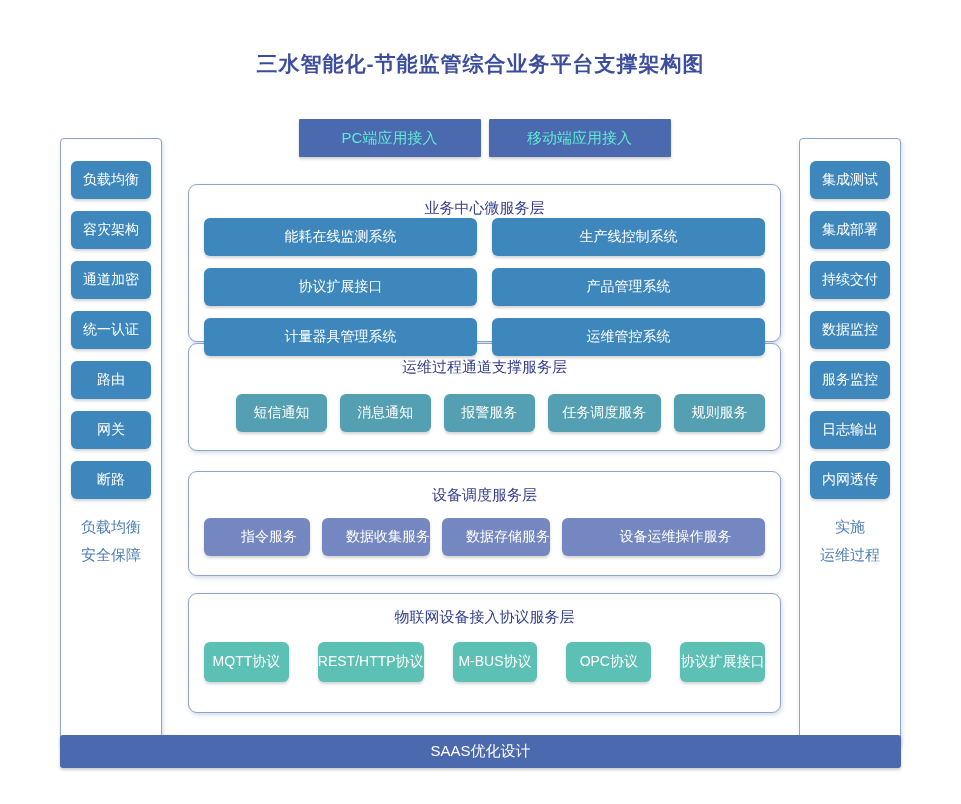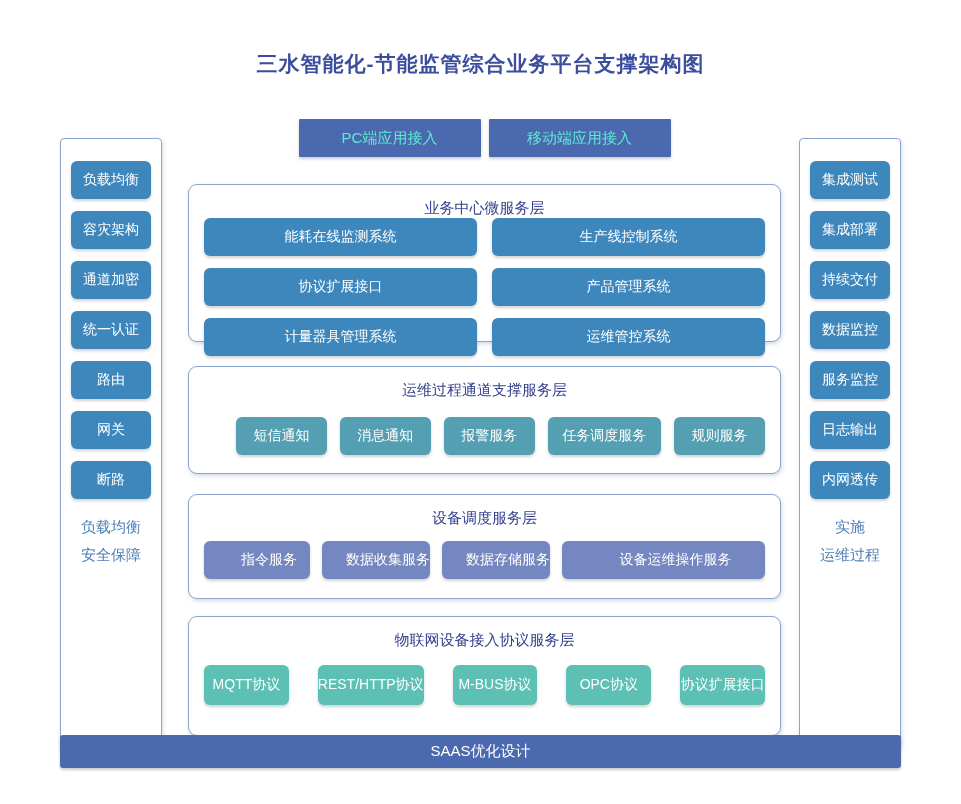--- a/index.html
+++ b/index.html
@@ -53,21 +53,21 @@
   }
   .pill {
     border-radius:6px; color:#fff; font-size:14px; height:38px;
     display:flex; align-items:center; justify-content:center;
     box-shadow:0 2px 3px rgba(0,0,0,0.18); white-space:nowrap;
   }
   .layer-0 { margin-top:27px; height:158px; }
   .layer-0 .layer-grid { display:grid; grid-template-columns:repeat(2,1fr); gap:12px 15px; }
   .layer-0 .pill { background:var(--layer0-color); }
 
-  .layer-1 { margin-top:24px; height:108px; }
+  .layer-1 { margin-top:1px; height:108px; }
   .layer-1 .layer-grid { display:flex; gap:13px; margin-top:17px;padding-left:32px; }
   .layer-1 .pill { flex:1; background:var(--layer1-color); }
   .layer-1 .pill:nth-child(4) { flex:1.25; }
 
   .layer-2 { margin-top:20px; height:105px; }
   .layer-2 .layer-grid { display:flex; gap:12px; margin-top:13px; }
   .layer-2 .pill { flex:1; background:var(--layer2-color);padding-left:24px; }
   .layer-2 .pill:nth-child(4) { flex:2.18; }
 
   .layer-3 { margin-top:17px; height:120px; }

